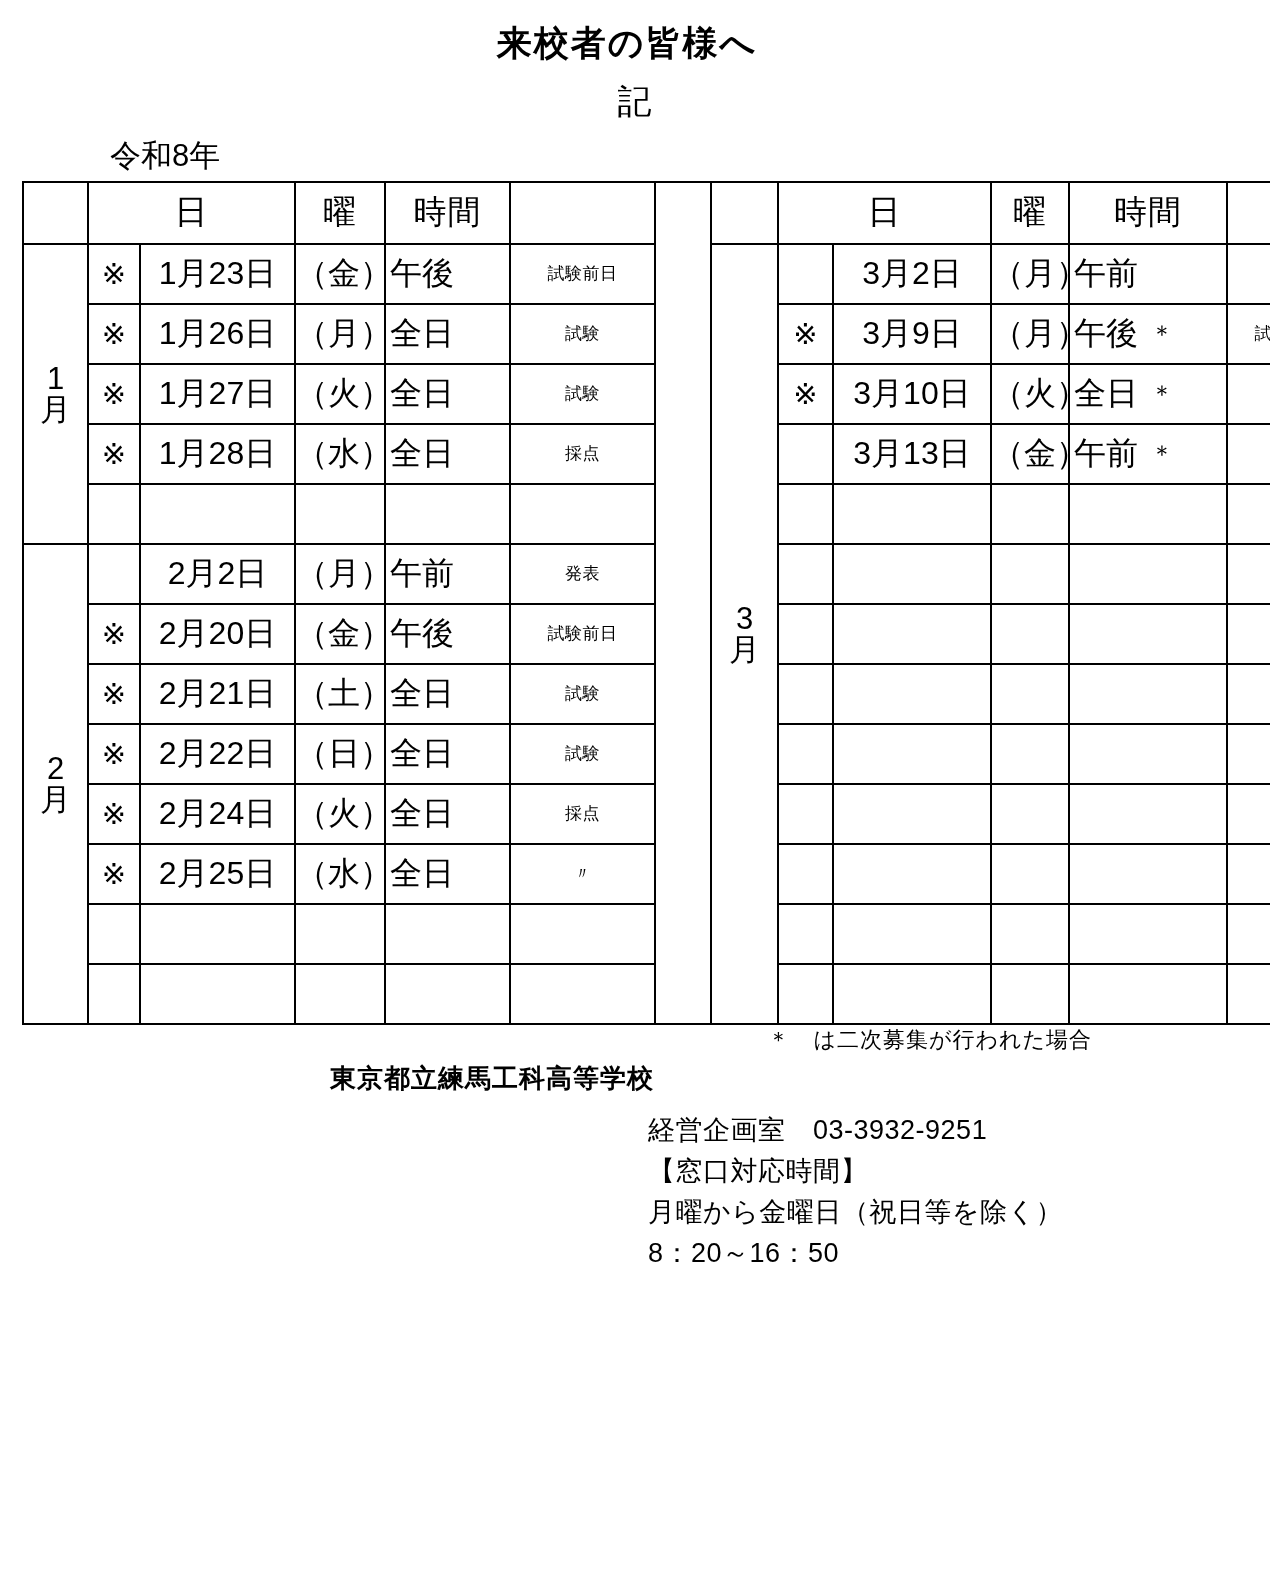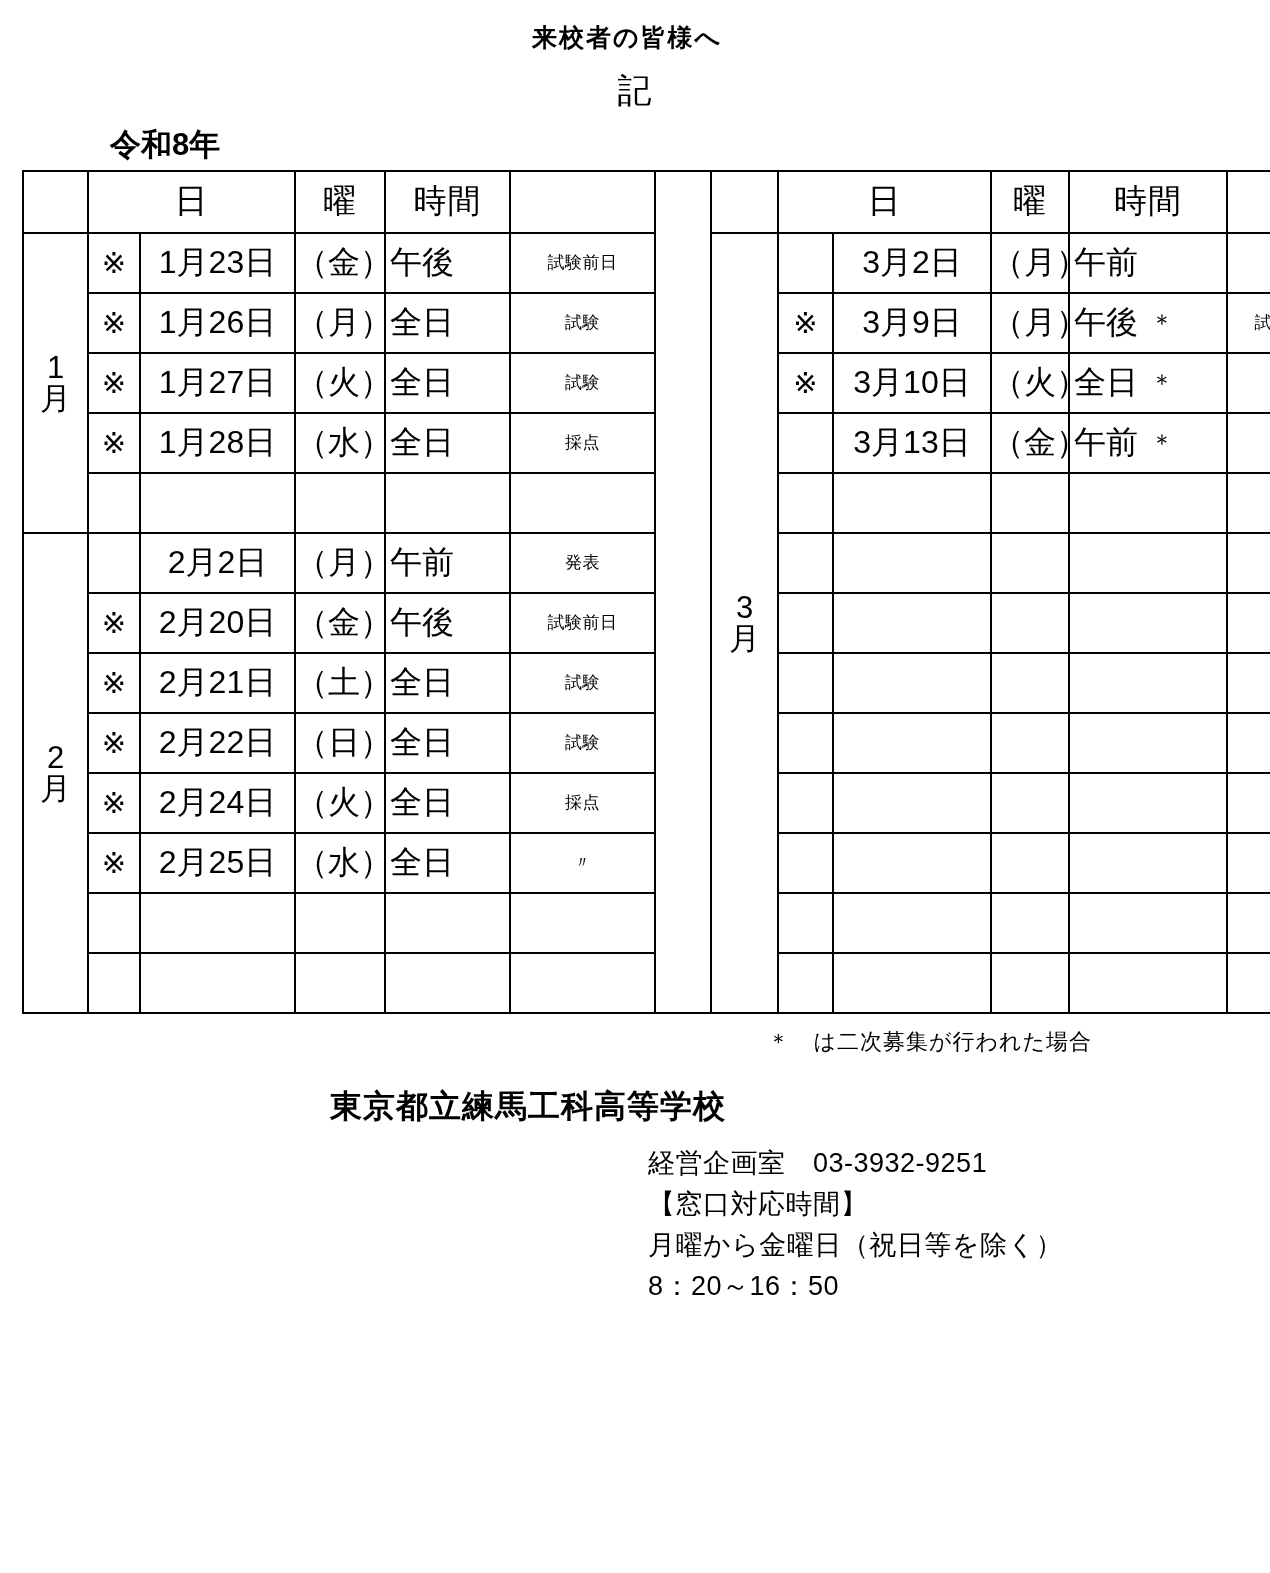--- a/index.html
+++ b/index.html
@@ -12,21 +12,21 @@
     height: 1573px;
     font-family: "Liberation Sans", "DejaVu Sans", sans-serif;
     color: #000000;
     position: relative;
     overflow: hidden;
   }
 
   
   .doc-title {
     text-align: center;
-    font-size: 25px;
+    font-size: 35px;
     font-weight: bold;
     letter-spacing: 2px;
     margin: 24px 16px 0 0;
     line-height: 1.1;
   }
 
   
   .body-block {
     margin: 26px 18px 0 18px;
     font-size: 35px;
@@ -44,21 +44,21 @@
     text-align: center;
     font-size: 34px;
     margin-top: 16px;
     letter-spacing: 1px;
   }
 
   
   .era-label {
     margin: 10px 0 4px 110px;
     font-size: 31px;
-    font-weight: 700;
+    font-weight: 400;
   }
 
   
   .sched-wrap {
     margin: 0 22px 0 22px;
   }
   table.sched {
     border-collapse: collapse;
     table-layout: fixed;
     width: 1226px;
@@ -111,29 +111,29 @@
   .month-label {
     font-size: 31px;
     line-height: 1.0;
     letter-spacing: 0;
   }
   .month-label span { display: block; }
 
   
   .footnote {
     text-align: right;
-    margin: 13px 178px 0 0;
+    margin: 0 178px 0 0;
     font-size: 22px;
     letter-spacing: 1px;
   }
 
   
   .school-name {
-    margin: 28px 0 0 330px;
-    font-size: 32px;
+    margin: 6px 0 0 330px;
+    font-size: 26px;
     font-weight: bold;
     letter-spacing: 1px;
   }
   .contact {
     margin: 14px 0 0 648px;
     font-size: 27px;
     line-height: 1.52;
     letter-spacing: 0.5px;
   }
   .contact div { white-space: pre; }

